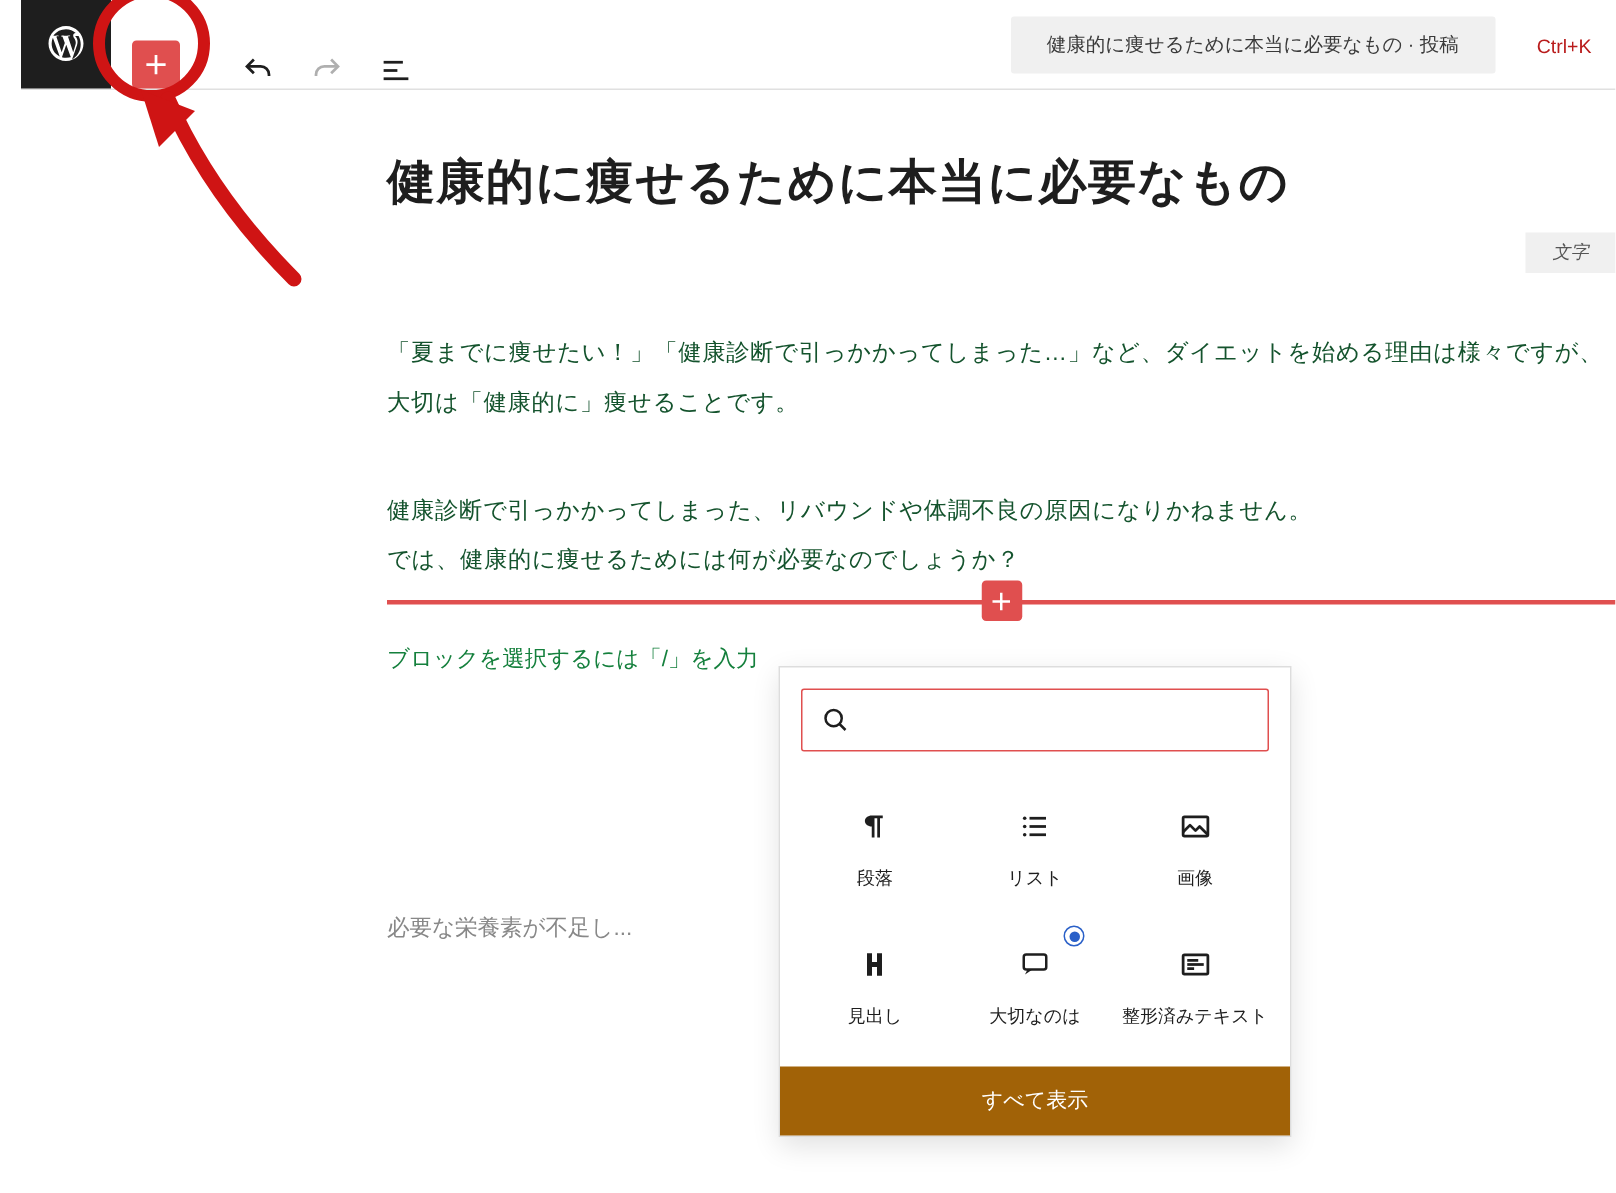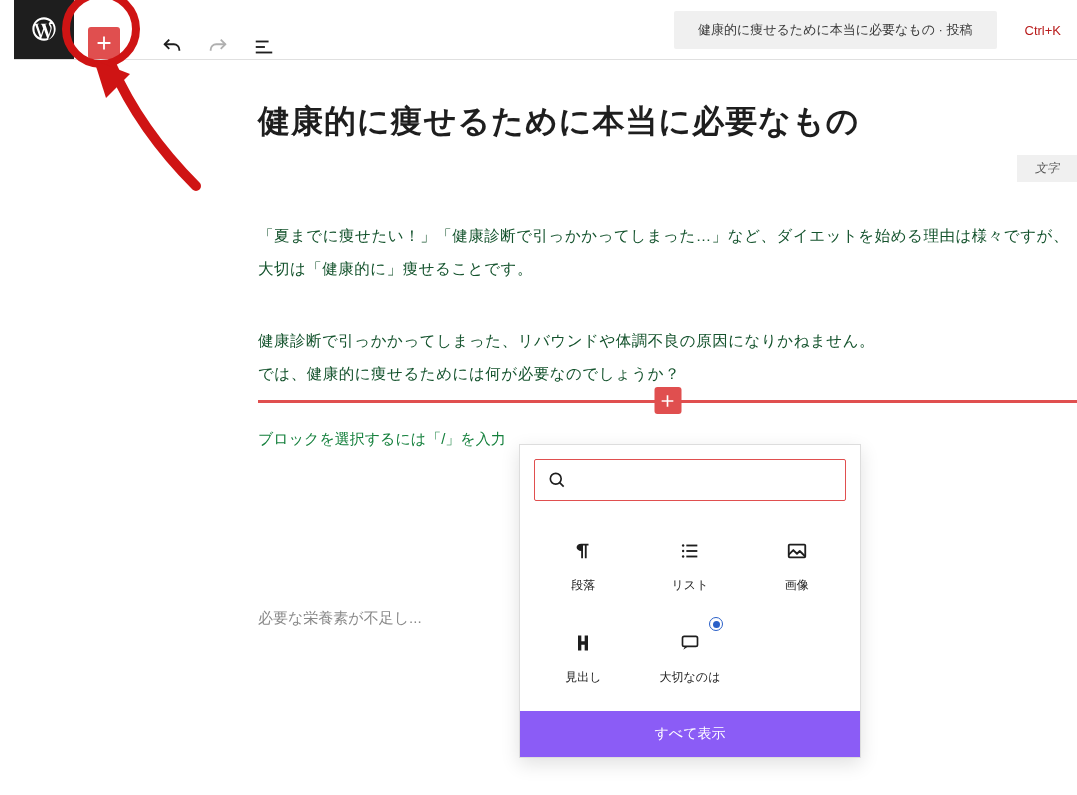--- a/index.html
+++ b/index.html
@@ -218,21 +218,21 @@
     border-radius: 50%;
     display: flex; align-items: center; justify-content: center;
   }
   .badge-dot::after {
     content: "";
     width: 7px; height: 7px;
     background: #2a60c8;
     border-radius: 50%;
   }
   .show-all {
-    background: #8b5cf6;
+    background: #a16207;
     color: #fff;
     text-align: center;
     padding: 14px 0;
     font-size: 14px;
     cursor: pointer;
   }
 </style>
 </head>
 <body>
 
@@ -366,16 +366,27 @@
       <div class="badge-dot"></div>
       <div class="bicon">
         <svg viewBox="0 0 24 24" width="24" height="20" fill="none" stroke="currentColor" stroke-width="2">
             <rect x="3" y="4" width="18" height="12" rx="2"></rect>
             <path d="M6 16l-2 4 6-4" fill="currentColor" stroke="none"></path>
           </svg>
       </div>
       <div class="blabel">大切なのは</div>
     </div>
 
+    <div class="block-item">
+      <div class="bicon">
+        <svg viewBox="0 0 24 24" width="22" height="22" fill="none" stroke="currentColor" stroke-width="2">
+            <rect x="3" y="5" width="18" height="14" rx="1"></rect>
+            <line x1="6" y1="9" x2="14" y2="9"></line>
+            <line x1="6" y1="12" x2="18" y2="12"></line>
+            <line x1="6" y1="15" x2="11" y2="15"></line>
+          </svg>
+      </div>
+      <div class="blabel">整形済みテキスト</div>
+    </div>
 
   </div>
   <div class="show-all">すべて表示</div>
 </div>
 
 </body></html>

